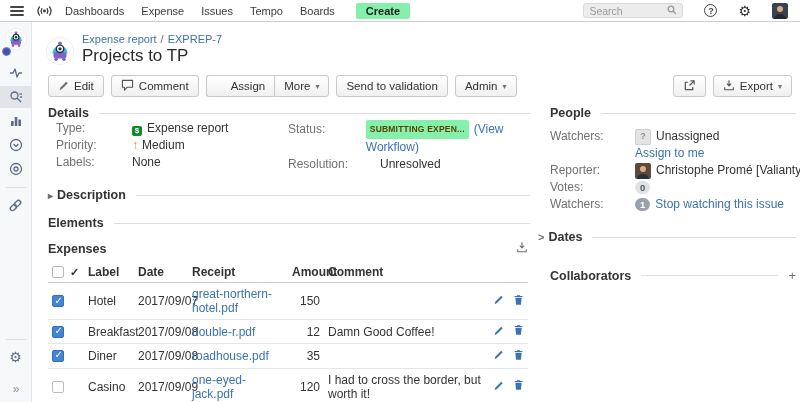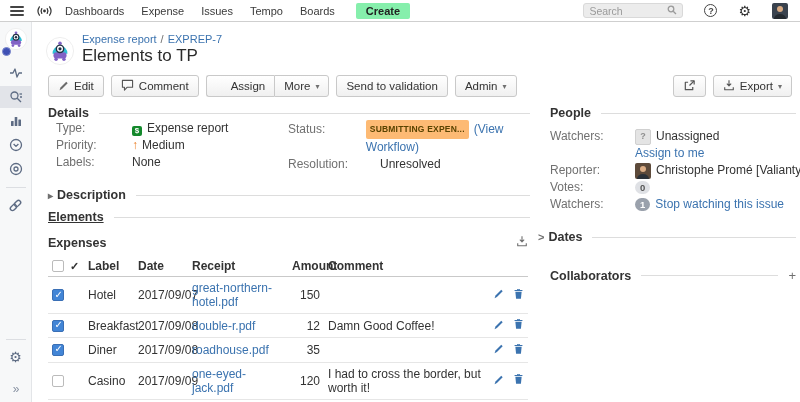--- a/index.html
+++ b/index.html
@@ -78,27 +78,27 @@
   .details-cols { display:flex; margin-top:0; font-size:12px; }
   .d-col1 { width:240px; }
   .d-col2 { flex:1; }
   .d-row { display:flex; line-height:17px; align-items:baseline; }
   .d-col1 .d-label { width:84px; padding-left:8px; color:#707070; }
   .d-col2 .d-label { width:92px; color:#707070; }
   .type-ico { display:inline-flex; align-items:center; justify-content:center; width:10px; height:10px;
               background:#14892c; border-radius:2px; color:#fff; font-size:8px; font-weight:bold;
               margin-right:5px; vertical-align:-1px; line-height:1; }
   .prio-arrow { color:#ea7d24; font-weight:bold; margin-right:4px; }
-  .status-badge { display:inline-block; background:#fdba74; color:#594300; font-size:8.5px;
+  .status-badge { display:inline-block; background:#86efac; color:#594300; font-size:8.5px;
                   font-weight:bold; padding:1px 4px 1px 4px; border-radius:2px; vertical-align:1px;
                   letter-spacing:.2px; cursor:default; }
   .vw-link { margin-left:5px; font-size:12px; }
 
   .desc-head { margin-top:15px; }
-  .elements-head { margin-top:8px;text-decoration:underline; }
+  .elements-head { margin-top:14px; }
   .expenses-row { margin-top:11px; display:flex; align-items:center; width:480px;
                   font-size:12.5px; font-weight:bold; }
   .expenses-row .dl { margin-left:auto; cursor:pointer; }
 
   
   table.exp { margin-top:6px; width:480px; border-collapse:collapse; font-size:12px; table-layout:fixed; }
   table.exp th { text-align:left; font-weight:bold; color:#333; padding:3px 4px;
                  border-bottom:1px solid #c9c9c9; }
   table.exp td { padding:4px 4px; border-bottom:1px solid #e6e6e6; color:#333; vertical-align:middle; }
   .col-cb{width:36px;} .col-label{width:50px;} .col-date{width:54px;} .col-receipt{width:100px;}
@@ -254,21 +254,21 @@
         <rect x="8.5" y="17.5" width="15" height="7" rx="3.5" fill="#8262c6"></rect>
         <circle cx="11.5" cy="25.5" r="2" fill="#8262c6"></circle>
         <circle cx="20.5" cy="25.5" r="2" fill="#8262c6"></circle>
         <circle cx="16" cy="13.5" r="4.2" fill="#ffffff" stroke="#233044" stroke-width="1.6"></circle>
         <circle cx="16" cy="13.5" r="1.8" fill="#233044"></circle>
       </svg>
     </span>
     <div class="breadcrumb">
       <a class="lnk">Expense report</a><span class="sep">/</span><a class="lnk">EXPREP-7</a>
     </div>
-    <div class="issue-title">Elements to TP</div>
+    <div class="issue-title">Projects to TP</div>
 
     <div class="toolbar">
       <span class="btn">
         <span class="pencil-gray">
           <svg width="11" height="11" viewBox="0 0 14 14">
               <polygon points="2,13 3.2,9.5 10.5,2.2 12.3,4 5,11.3" fill="#6b6b6b"></polygon>
             </svg>
         </span>
         <span>Edit</span>
       </span>

